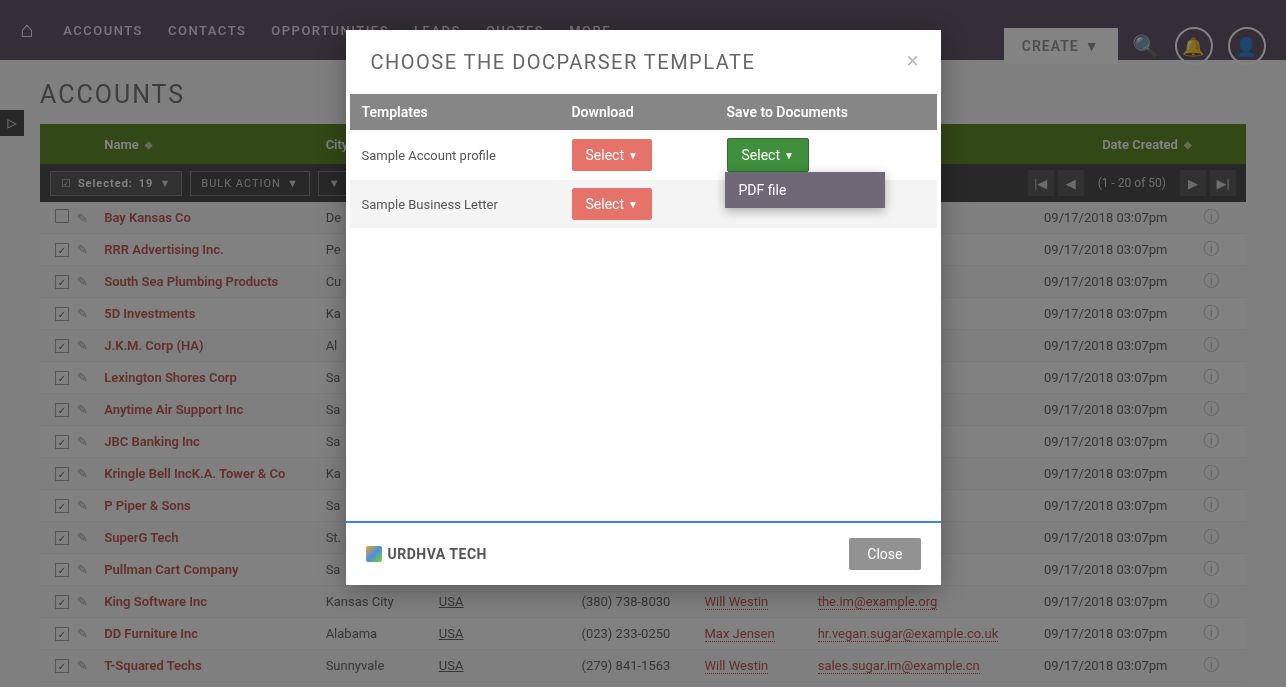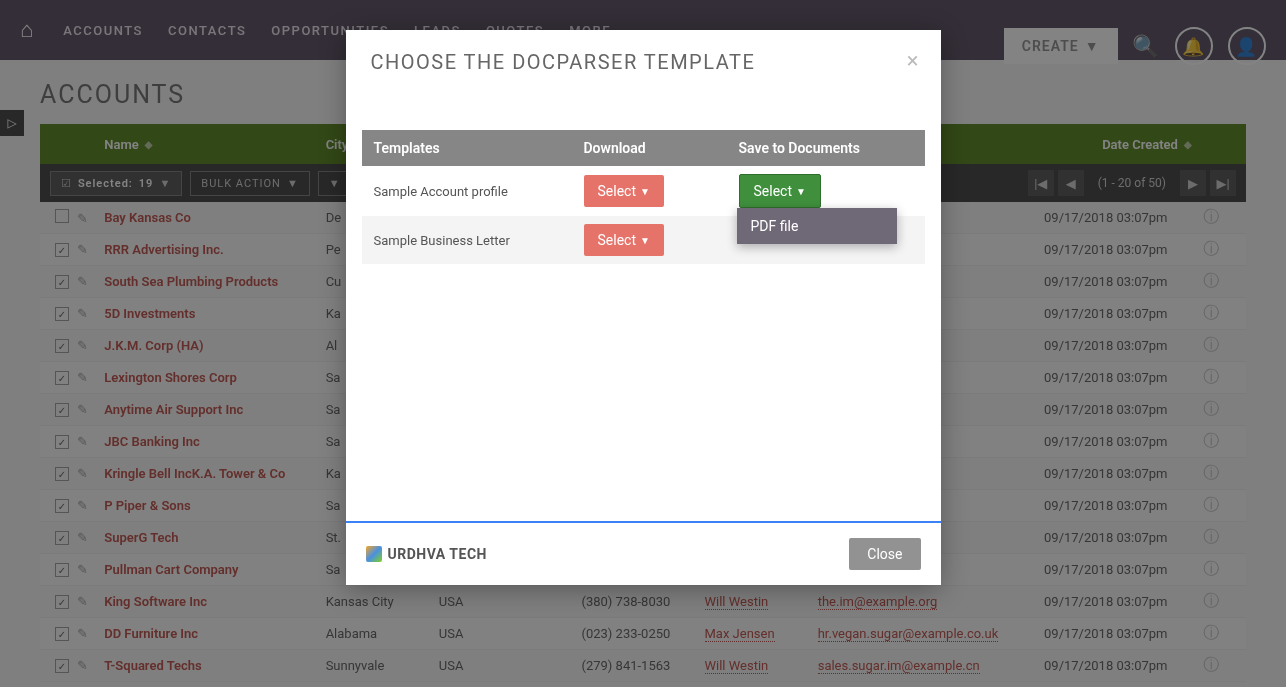--- a/index.html
+++ b/index.html
@@ -17,21 +17,21 @@
 
 
 .page { padding: 20px 40px; }
 .page-title { font-size: 25px; color: #666; letter-spacing: 2px; font-weight: 400; margin-bottom: 15px; }
 
 
 .table-head { background: #4d7c0f; color: #fff; display: flex; align-items: center; height: 40px; padding: 0 15px; font-size: 13px; font-weight: 600; }
 .col-chk { width: 50px; }
 .col-name { width: 225px; display:flex; align-items:center; gap:6px;}
 .col-city { width: 115px; }
-.col-country { width: 145px; }
+.col-country { width: 145px; text-decoration: underline; }
 .col-phone { width: 125px; }
 .col-user { width: 115px; }
 .col-email { width: 230px; }
 .col-date { width: 150px; display:flex; align-items:center; gap:6px; justify-content:flex-end;}
 .col-info { width: 40px; text-align:center;}
 .sort-ico { opacity: 0.6; font-size: 10px; }
 
 
 .toolbar { background: #363636; display: flex; align-items: center; padding: 6px 10px; gap: 8px; }
 .tool-btn { background: transparent; border: 1px solid #777; color: #ccc; padding: 5px 10px; font-size: 11px; letter-spacing: 1px; display: flex; align-items: center; gap: 6px; cursor: pointer; }
@@ -50,21 +50,21 @@
 .link-name { color: #b9443c; font-weight: 600; cursor:pointer;}
 .link-user { color: #b9443c; border-bottom: 1px dotted #b9443c; cursor:pointer;}
 .link-email { color: #b9443c; border-bottom: 1px dotted #b9443c; cursor:pointer;}
 .info-ico { color: #bbb; font-size: 16px; cursor:pointer;}
 
 
 .overlay { position: absolute; inset: 0; background: rgba(30,30,30,0.55); display: flex; justify-content: center; padding-top: 30px; }
 .modal { background: #fff; width: 595px; height: 555px; display: flex; flex-direction: column; position: relative; box-shadow: 0 5px 25px rgba(0,0,0,0.3); }
 .modal-head { padding: 20px 25px; font-size: 20px; color: #666; letter-spacing: 1.5px; font-weight: 400; }
 .modal-close { position: absolute; top: 18px; right: 22px; font-size: 22px; color: #bbb; cursor: pointer; }
-.modal-body { padding: 0 16px; flex: 1; margin-top: 36px; }
+.modal-body { padding: 0 4px; flex: 1; }
 
 .tpl-header { background: #868686; color: #fff; display: flex; padding: 10px 12px; font-size: 14px; font-weight: 600; }
 .tpl-col1 { width: 210px; }
 .tpl-col2 { width: 155px; }
 .tpl-col3 { flex: 1; }
 
 .tpl-row { display: flex; align-items: center; padding: 8px 12px; font-size: 13px; color: #555; }
 .tpl-row.alt { background: #f4f4f4; }
 .btn-select { background: #e5736a; color: #fff; padding: 8px 14px; font-size: 14px; border: none; cursor: pointer; display:inline-flex; align-items:center; gap:4px; border-radius:2px;}
 .btn-save { background: #3f8f3d; border:1px solid #2f6f2d; color: #fff; padding: 8px 14px; font-size: 14px; cursor: pointer; display:inline-flex; align-items:center; gap:4px; border-radius:2px;}

